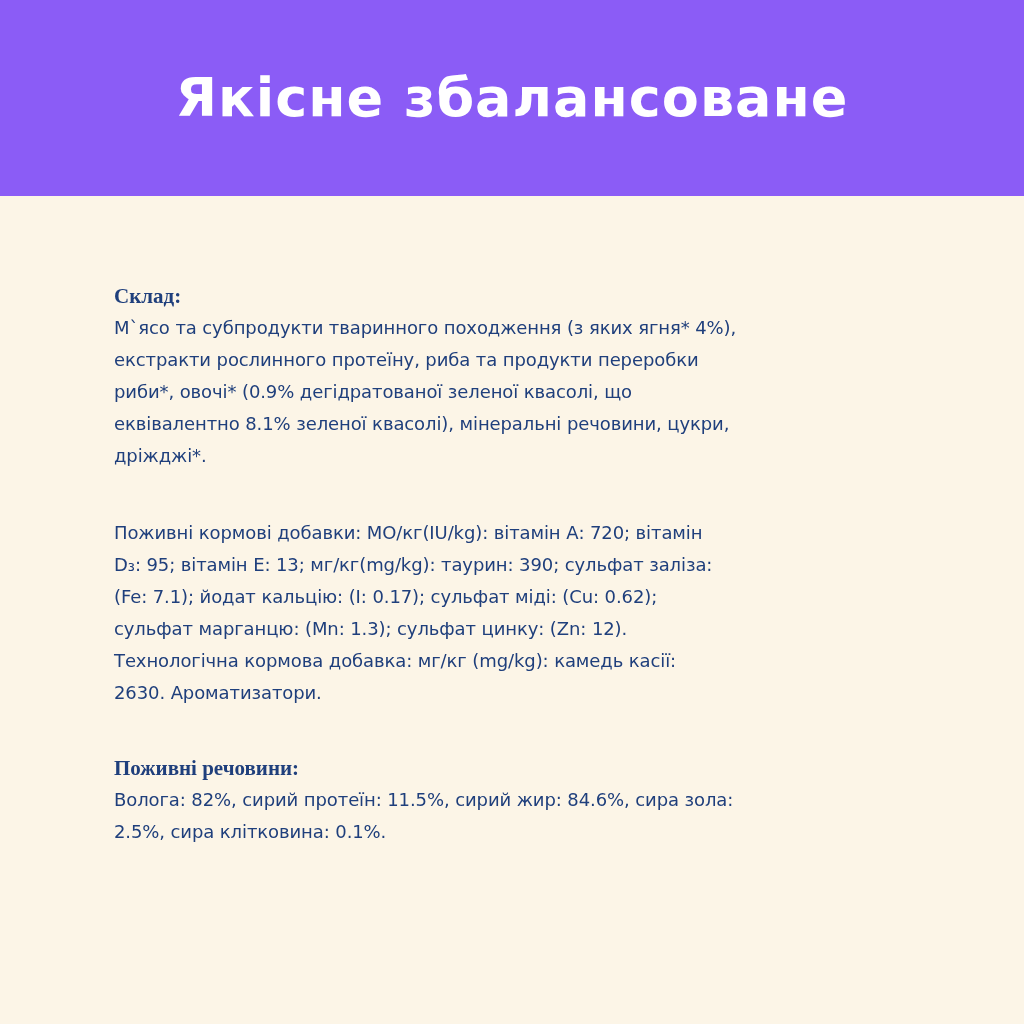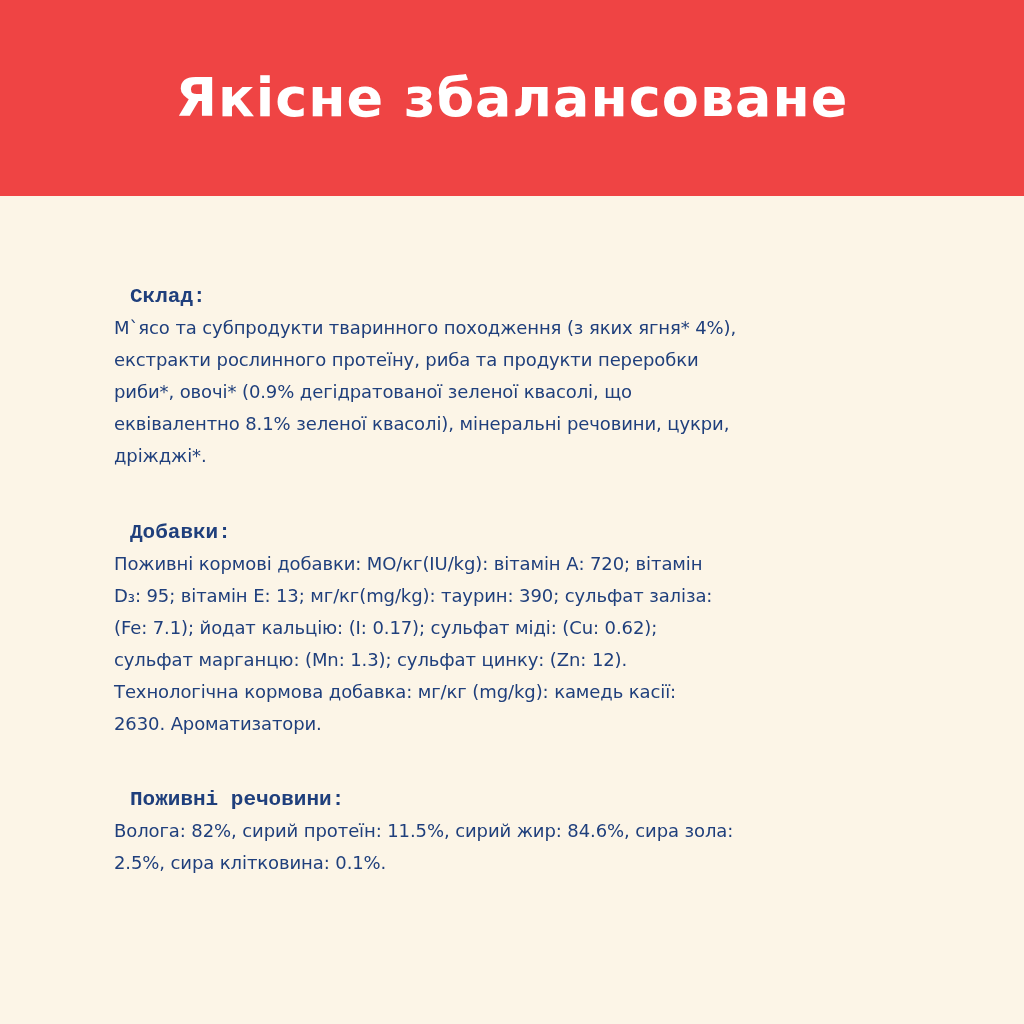--- a/index.html
+++ b/index.html
@@ -12,21 +12,21 @@
       background: #fcf5e7;
       overflow: hidden;
       position: relative;
       font-family: "DejaVu Sans", sans-serif;
     }
     .header {
       position: absolute;
       left: 0; top: 0;
       width: 1024px;
       height: 196px;
-      background: #ef4444;
+      background: #8b5cf6;
       display: flex;
       flex-direction: column;
       align-items: center;
       justify-content: center;
     }
     .header-line {
       color: #ffffff;
       font-family: "DejaVu Sans", sans-serif;
       font-weight: bold;
       font-size: 54px;
@@ -39,26 +39,25 @@
       position: absolute;
       left: 114px;
       top: 281px;
       width: 820px;
       color: #1f3f7c;
     }
     .section {
       margin-bottom: 36px;
     }
     .section-title {
-      font-family: Liberation Mono, monospace;
+      font-family: Liberation Serif, serif;
       font-weight: bold;
       font-size: 21px;
       line-height: 31px;
       white-space: nowrap;
-      margin-left: 16px;
     }
     .line {
       font-family: "DejaVu Sans", sans-serif;
       font-size: 18px;
       line-height: 32px;
       white-space: nowrap;
       letter-spacing: -0.1px;
     }
     .section.s1 { margin-bottom: 45px; }
     .section.s2 { margin-bottom: 44px; }
@@ -75,21 +74,20 @@
   <div class="section s1">
     <div class="section-title">Склад:</div>
     <div class="line">М`ясо та субпродукти тваринного походження (з яких ягня* 4%),</div>
     <div class="line">екстракти рослинного протеїну, риба та продукти переробки</div>
     <div class="line">риби*, овочі* (0.9% дегідратованої зеленої квасолі, що</div>
     <div class="line">еквівалентно 8.1% зеленої квасолі), мінеральні речовини, цукри,</div>
     <div class="line">дріжджі*.</div>
   </div>
 
   <div class="section s2">
-    <div class="section-title">Добавки:</div>
     <div class="line">Поживні кормові добавки: МО/кг(IU/kg): вітамін А: 720; вітамін</div>
     <div class="line">D₃: 95; вітамін Е: 13; мг/кг(mg/kg): таурин: 390; сульфат заліза:</div>
     <div class="line">(Fe: 7.1); йодат кальцію: (I: 0.17); сульфат міді: (Cu: 0.62);</div>
     <div class="line">сульфат марганцю: (Mn: 1.3); сульфат цинку: (Zn: 12).</div>
     <div class="line">Технологічна кормова добавка: мг/кг (mg/kg): камедь касії:</div>
     <div class="line">2630. Ароматизатори.</div>
   </div>
 
   <div class="section">
     <div class="section-title">Поживні речовини:</div>

